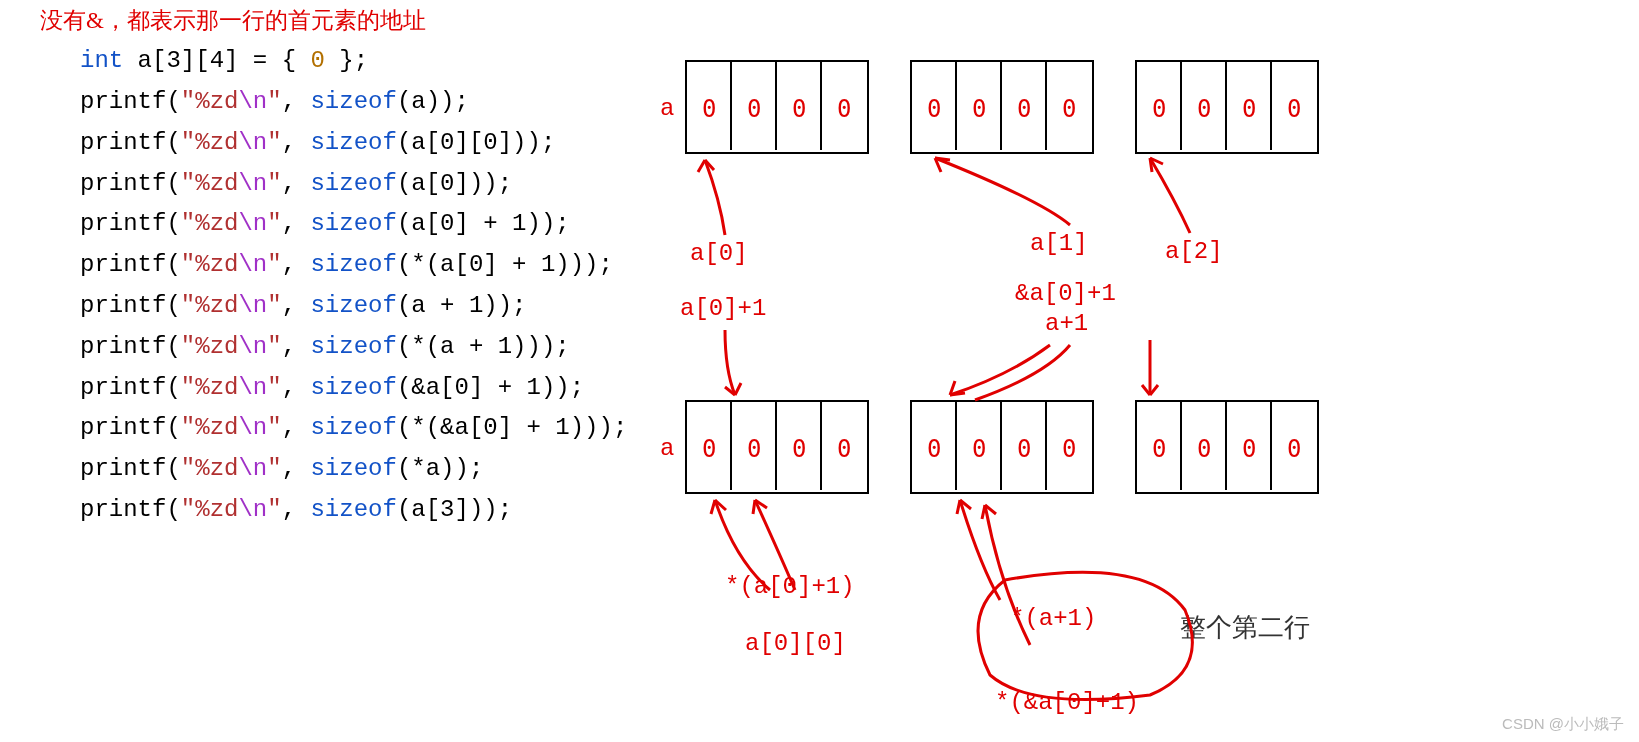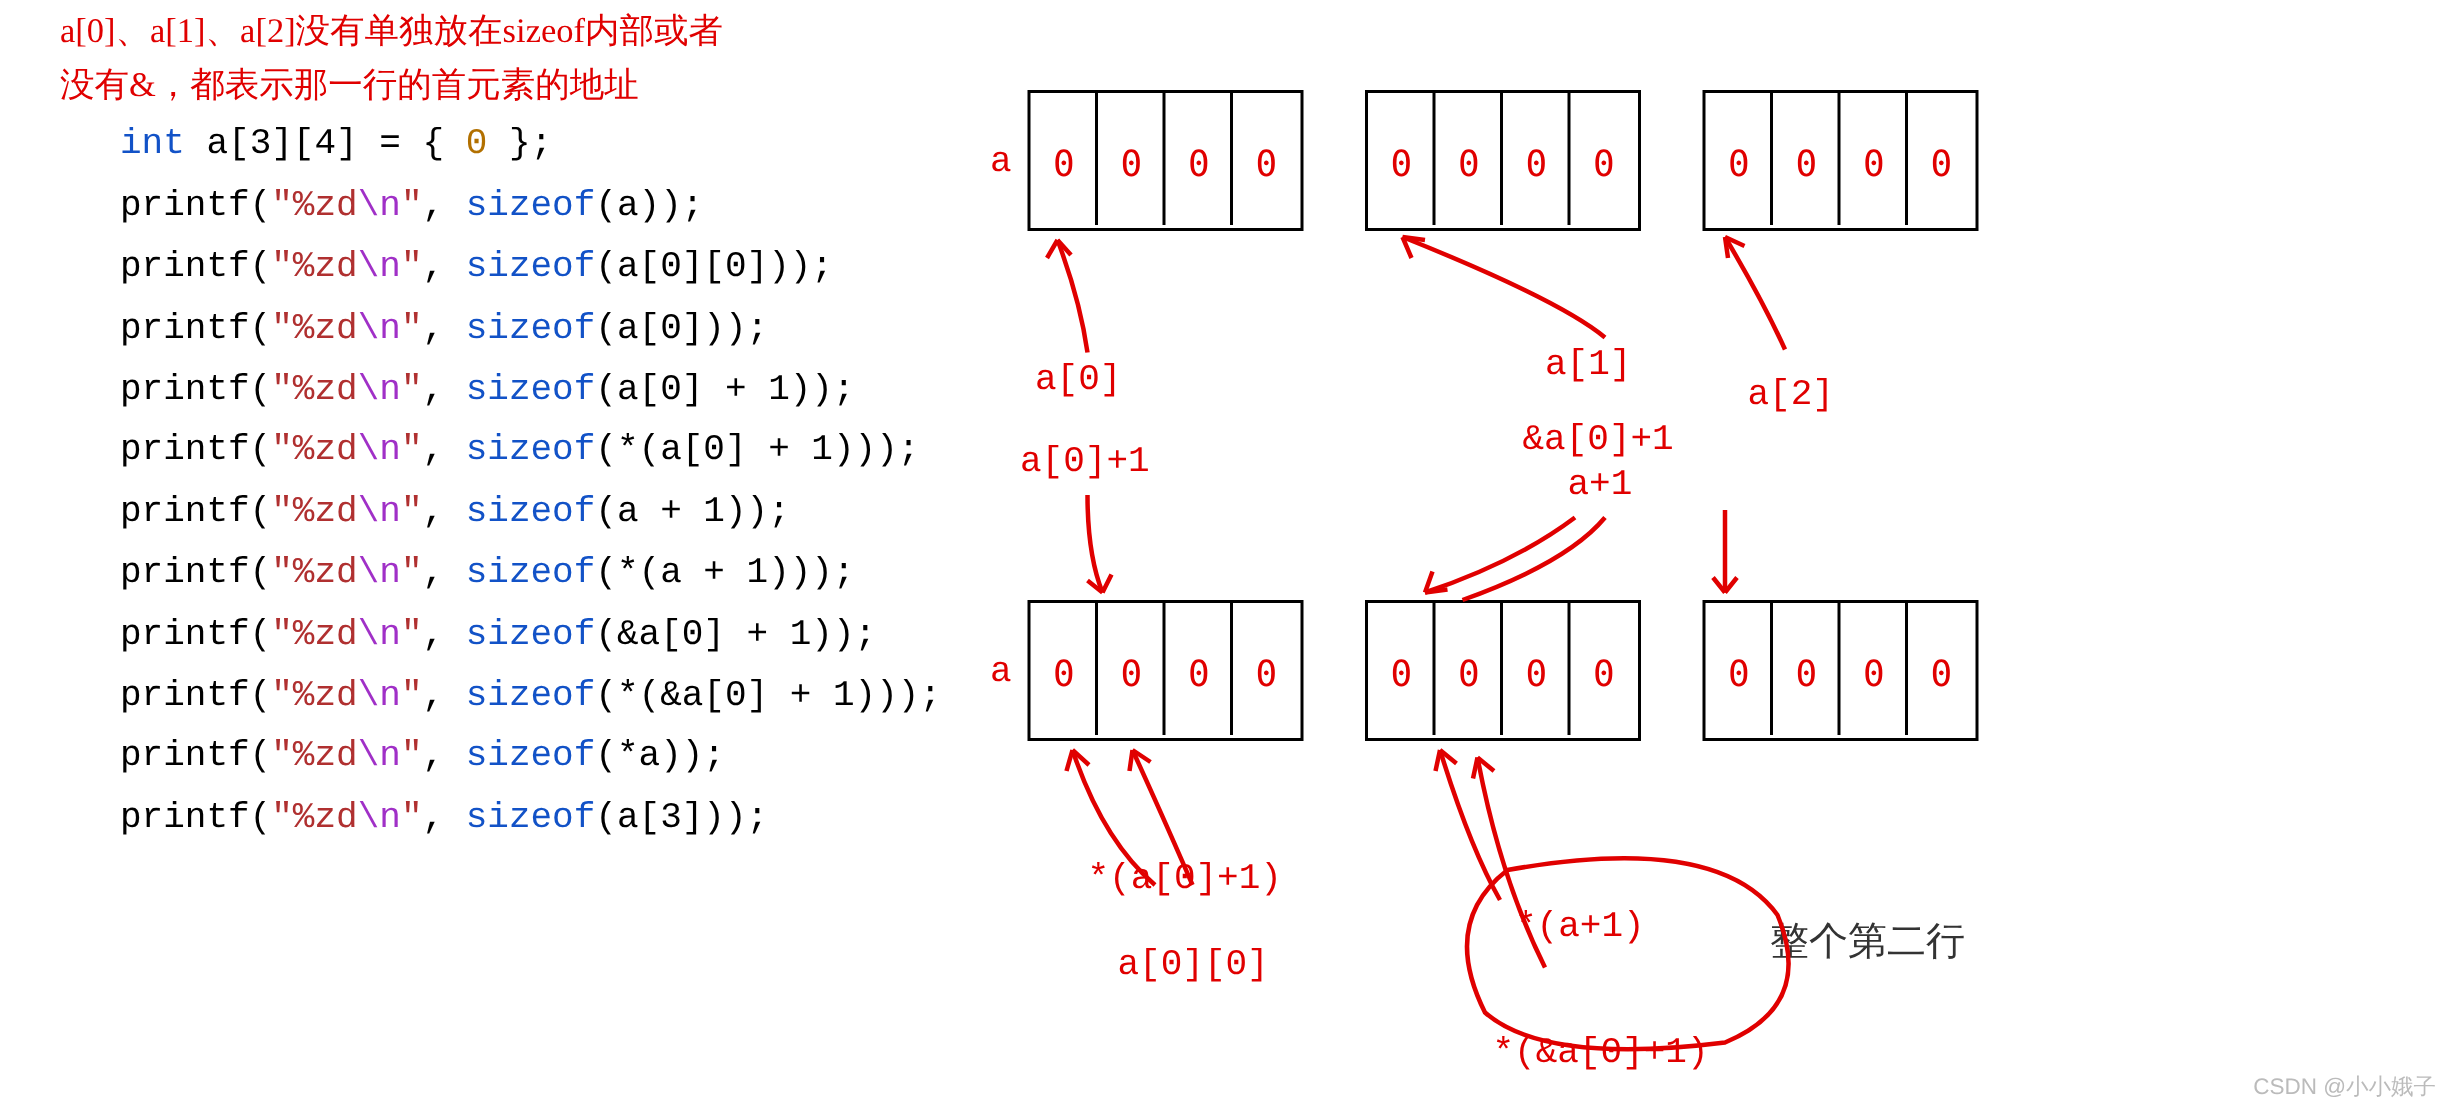--- a/index.html
+++ b/index.html
@@ -31,21 +31,20 @@
   .black-text { position: absolute; color: #333; font-size: 26px; text-align: center; }
   .watermark { position: absolute; right: 15px; bottom: 8px; font-size: 15px; color: #bbb; font-family: sans-serif; }
 
   svg { position: absolute; top: 0; left: 0; pointer-events: none; }
 </style>
 </head>
 <body>
 
 <div class="container">
   <div class="left">
-    <div class="comment">a[0]、a[1]、a[2]没有单独放在sizeof内部或者</div>
     <div class="comment">没有&amp;，都表示那一行的首元素的地址</div>
     <div class="code"><span class="kw">int</span><span> a[3][4] = { </span><span class="num">0</span><span> };</span>
 <span id="code-lines">printf(<span class="str">"%zd</span><span class="esc">\n</span><span class="str">"</span>, <span class="szof">sizeof</span>(a));
 printf(<span class="str">"%zd</span><span class="esc">\n</span><span class="str">"</span>, <span class="szof">sizeof</span>(a[0][0]));
 printf(<span class="str">"%zd</span><span class="esc">\n</span><span class="str">"</span>, <span class="szof">sizeof</span>(a[0]));
 printf(<span class="str">"%zd</span><span class="esc">\n</span><span class="str">"</span>, <span class="szof">sizeof</span>(a[0] + 1));
 printf(<span class="str">"%zd</span><span class="esc">\n</span><span class="str">"</span>, <span class="szof">sizeof</span>(*(a[0] + 1)));
 printf(<span class="str">"%zd</span><span class="esc">\n</span><span class="str">"</span>, <span class="szof">sizeof</span>(a + 1));
 printf(<span class="str">"%zd</span><span class="esc">\n</span><span class="str">"</span>, <span class="szof">sizeof</span>(*(a + 1)));
 printf(<span class="str">"%zd</span><span class="esc">\n</span><span class="str">"</span>, <span class="szof">sizeof</span>(&amp;a[0] + 1));
@@ -82,21 +81,21 @@
     <div class="zero" style="left:322px; top:95px;">0</div>
     <div class="zero" style="left:367px; top:95px;">0</div>
     <div class="zero" style="left:412px; top:95px;">0</div>
     <div class="zero" style="left:502px; top:95px;">0</div>
     <div class="zero" style="left:547px; top:95px;">0</div>
     <div class="zero" style="left:592px; top:95px;">0</div>
     <div class="zero" style="left:637px; top:95px;">0</div>
 
     <div class="red-text" style="left:40px; top:240px;">a[0]</div>
     <div class="red-text" style="left:380px; top:230px;">a[1]</div>
-    <div class="red-text" style="left:515px; top:238px;margin-top:12px;">a[2]</div>
+    <div class="red-text" style="left:515px; top:238px;">a[2]</div>
 
     <div class="red-text" style="left:30px; top:295px;">a[0]+1</div>
     <div class="red-text" style="left:365px; top:280px;">&amp;a[0]+1</div>
     <div class="red-text" style="left:395px; top:310px;">a+1</div>
 
     <div class="red-text" style="left:10px; top:435px;">a</div>
 
     <div class="arr-block" style="left:35px; top:400px; width:180px;"></div>
     <div style="position:absolute; left:80px; top:400px; height:90px; border-left:2px solid #000;"></div>
     <div style="position:absolute; left:125px; top:400px; height:90px; border-left:2px solid #000;"></div>

